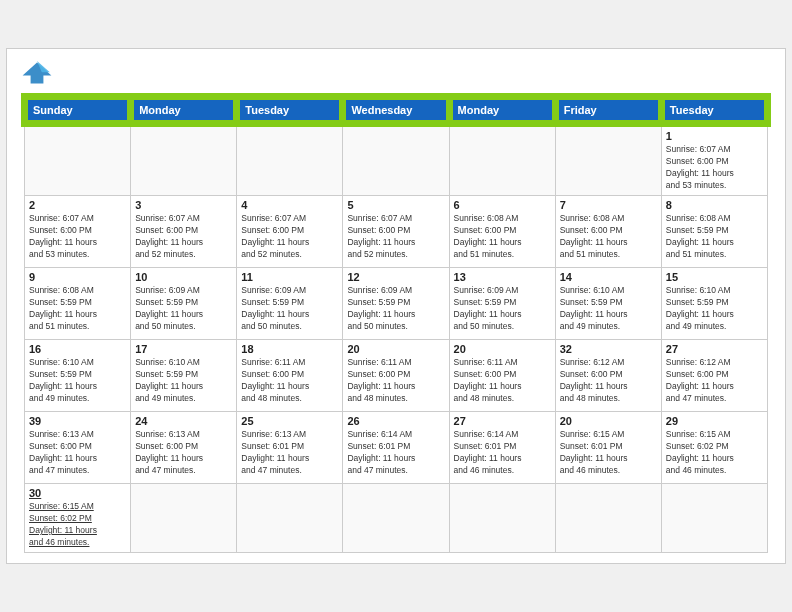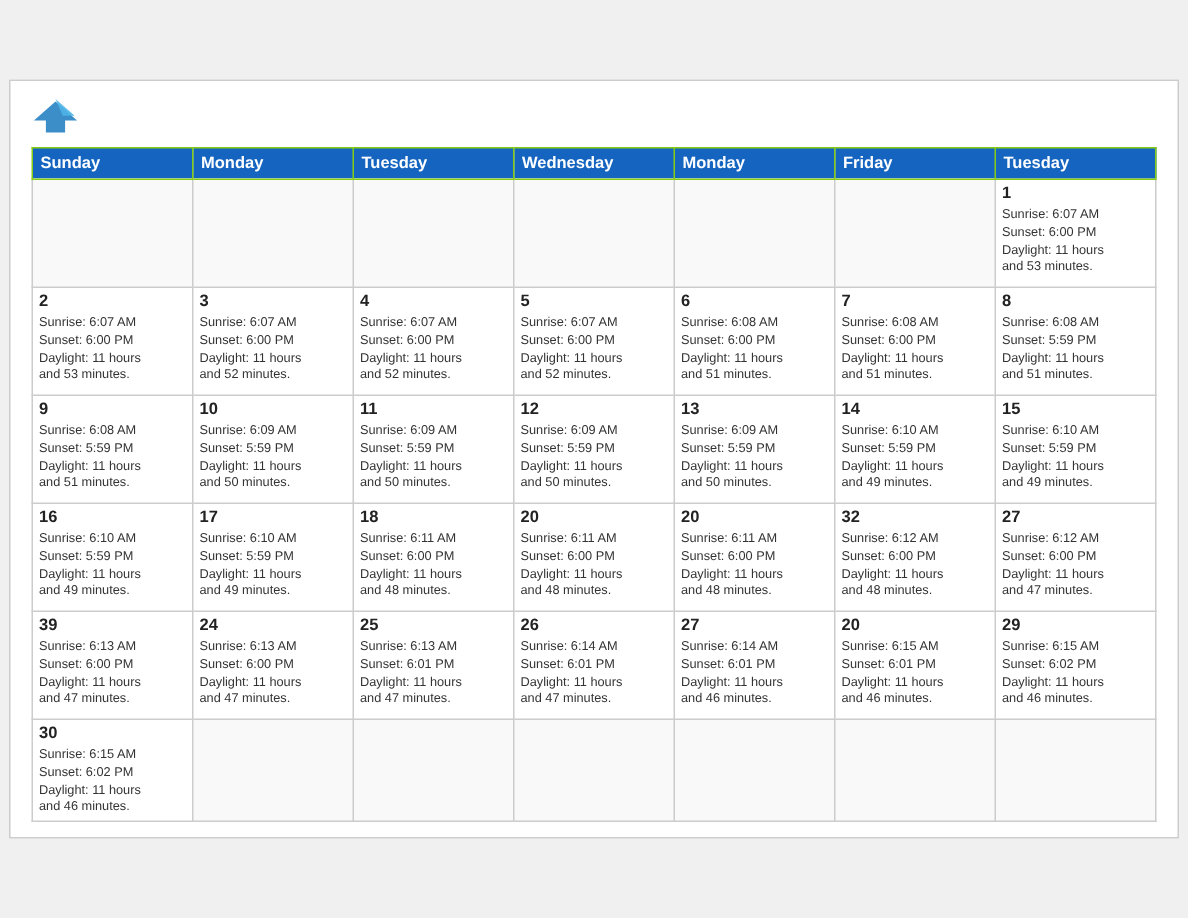--- a/index.html
+++ b/index.html
@@ -56,21 +56,21 @@
       width: 100%;
       border-collapse: collapse;
     }
     .calendar-grid th {
       background: #1565c0;
       color: white;
       font-size: 11px;
       font-weight: bold;
       padding: 4px 5px;
       text-align: left;
-      border: 1px solid #84cc16;
+      border: 7px solid #84cc16;
     }
     .calendar-grid td {
       vertical-align: top;
       border: 1px solid #ccc;
       padding: 3px 4px;
       font-size: 9px;
       color: #333;
       width: calc(100% / 7);
       height: 72px;
     }
@@ -84,20 +84,21 @@
       display: block;
       margin-bottom: 2px;
     }
     .day-info {
       font-size: 8.5px;
       line-height: 1.4;
       color: #333;
     }
     .last-row td {
       height: 56px;
+      text-decoration: underline;
     }
   </style>
 </head>
 <body>
 
 <div class="calendar-container">
   <div class="header">
     <div class="logo">
       <svg class="logo-bird" viewBox="0 0 40 34" xmlns="http://www.w3.org/2000/svg">
         <polygon points="20,4 38,20 28,20 28,30 12,30 12,20 2,20" fill="#1a7abf" opacity="0.85"></polygon>

